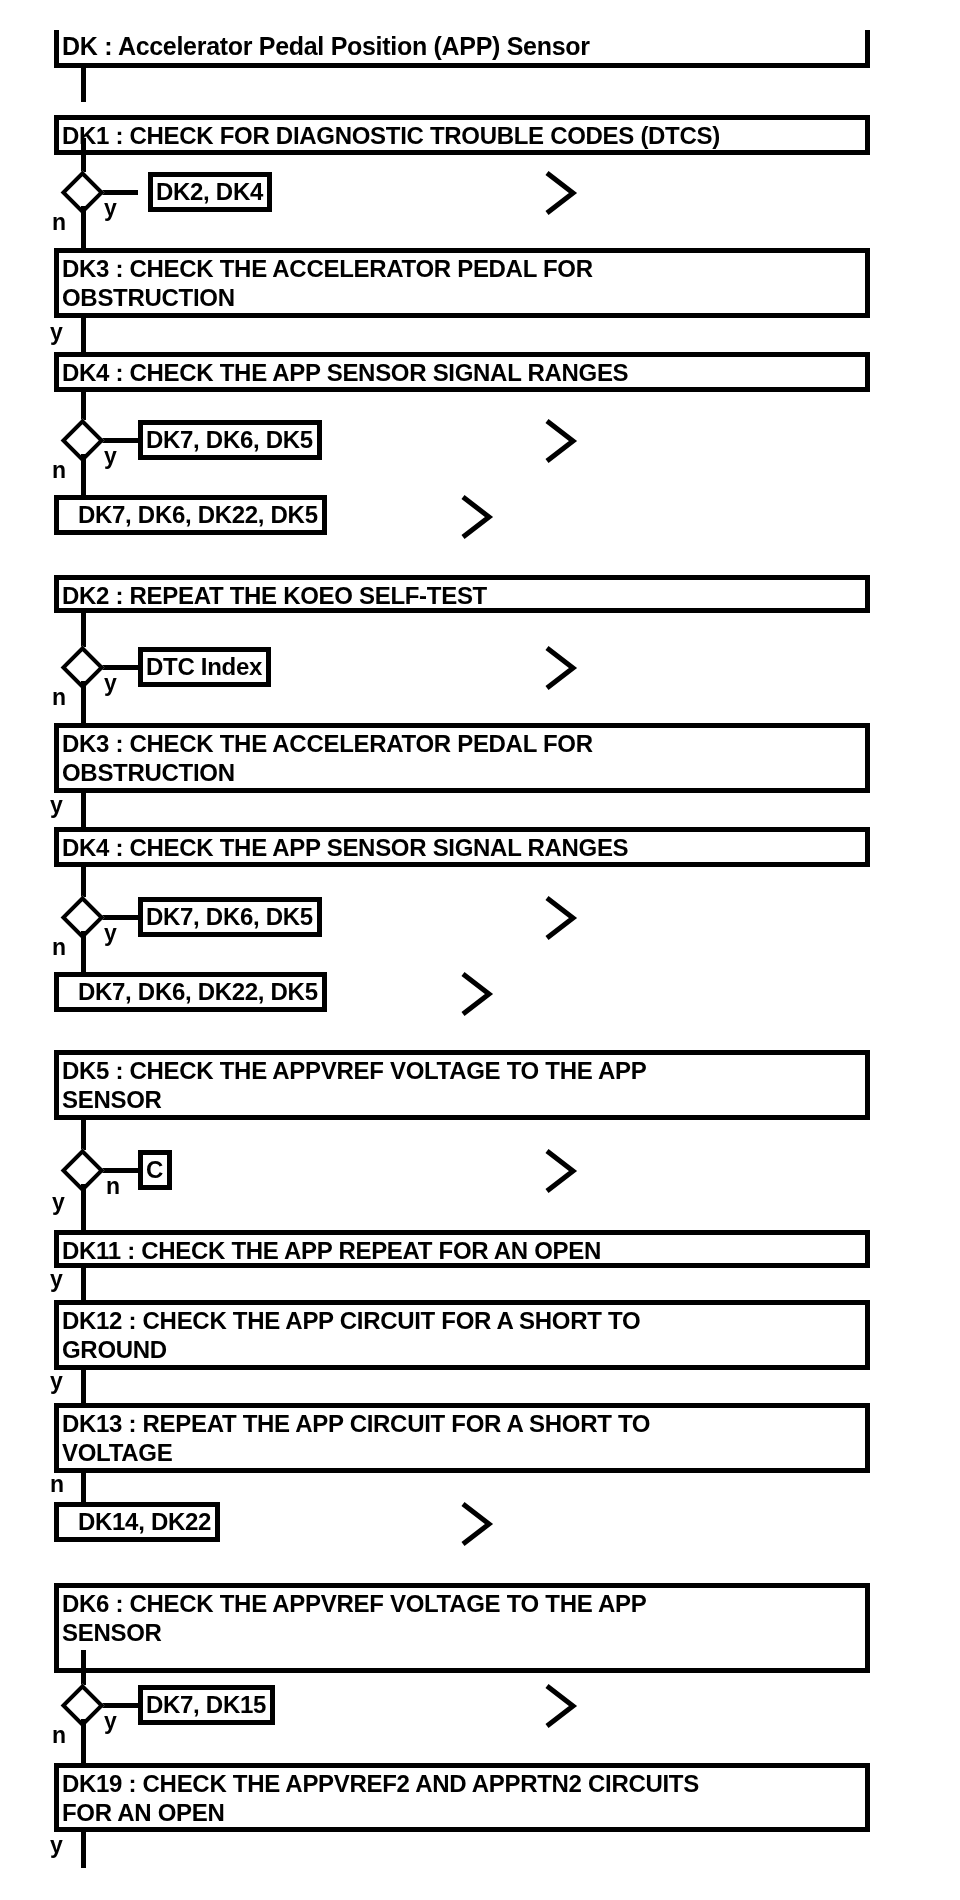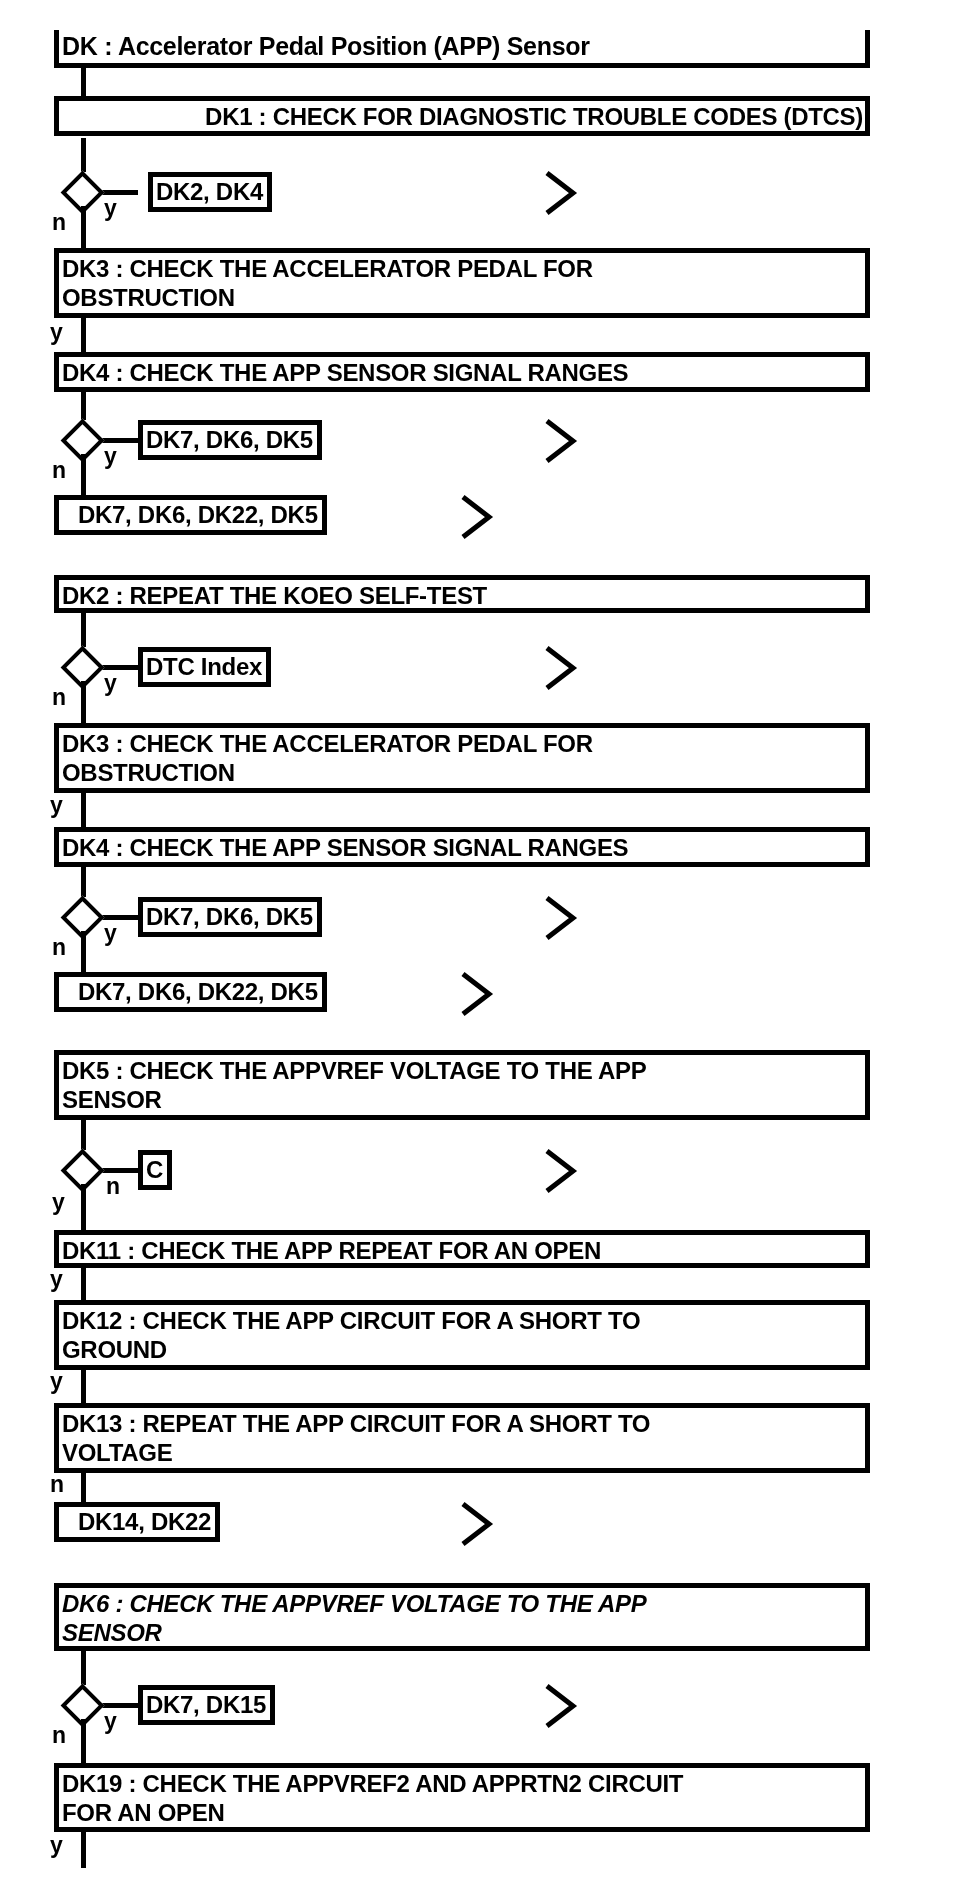--- a/index.html
+++ b/index.html
@@ -45,21 +45,21 @@
   .chev { position:absolute; }
 </style>
 </head>
 <body>
 
 <div id="canvas">
 
   <div class="title-box">DK : Accelerator Pedal Position (APP) Sensor</div>
   <div class="vline" style="top:66px;height:36px;"></div>
 
-  <div class="proc h1" style="top:96px;text-align:right;">
+  <div class="proc h1" style="top:115px;">
     <div>DK1 : CHECK FOR DIAGNOSTIC TROUBLE CODES (DTCS)</div>
   </div>
 
   <div class="vline" style="top:138px;height:34px;"></div>
   <div class="hline" style="top:190px;"></div>
   <div class="diamond" style="top:177px;"></div>
   <div class="tag" style="top:172px;margin-left:10px;">DK2, DK4</div>
   <div class="blabel" style="left:104px;top:197px;">y</div>
   <div class="blabel" style="left:52px;top:211px;">n</div>
   <svg class="chev" style="left:544px;top:169px;" width="34" height="48" viewBox="0 0 34 48">
@@ -170,36 +170,36 @@
     <div>VOLTAGE</div>
   </div>
   <div class="blabel" style="left:50px;top:1473px;">n</div>
   <div class="vline" style="top:1471px;height:33px;"></div>
 
   <div class="tag term" style="top:1502px;">DK14, DK22</div>
   <svg class="chev" style="left:460px;top:1500px;" width="34" height="48" viewBox="0 0 34 48">
       <polyline points="3,4 29,24 3,44" fill="none" stroke="#000" stroke-width="5"></polyline>
     </svg>
 
-  <div class="proc h2" style="top:1583px;height:68px;font-style:italic;">
+  <div class="proc h2" style="top:1583px;height:90px;">
     <div>DK6 : CHECK THE APPVREF VOLTAGE TO THE APP</div>
     <div>SENSOR</div>
   </div>
 
   <div class="vline" style="top:1650px;height:35px;"></div>
   <div class="hline" style="top:1703px;"></div>
   <div class="diamond" style="top:1690px;"></div>
   <div class="tag" style="top:1685px;">DK7, DK15</div>
   <div class="blabel" style="left:104px;top:1710px;">y</div>
   <div class="blabel" style="left:52px;top:1724px;">n</div>
   <svg class="chev" style="left:544px;top:1682px;" width="34" height="48" viewBox="0 0 34 48">
       <polyline points="3,4 29,24 3,44" fill="none" stroke="#000" stroke-width="5"></polyline>
     </svg>
   <div class="vline" style="top:1719px;height:46px;"></div>
 
   <div class="proc h2" style="top:1763px;height:69px;">
-    <div>DK19 : CHECK THE APPVREF2 AND APPRTN2 CIRCUIT</div>
+    <div>DK19 : CHECK THE APPVREF2 AND APPRTN2 CIRCUITS</div>
     <div>FOR AN OPEN</div>
   </div>
   <div class="blabel" style="left:50px;top:1834px;">y</div>
   <div class="vline" style="top:1830px;height:38px;"></div>
 
 </div>
 
 </body></html>

